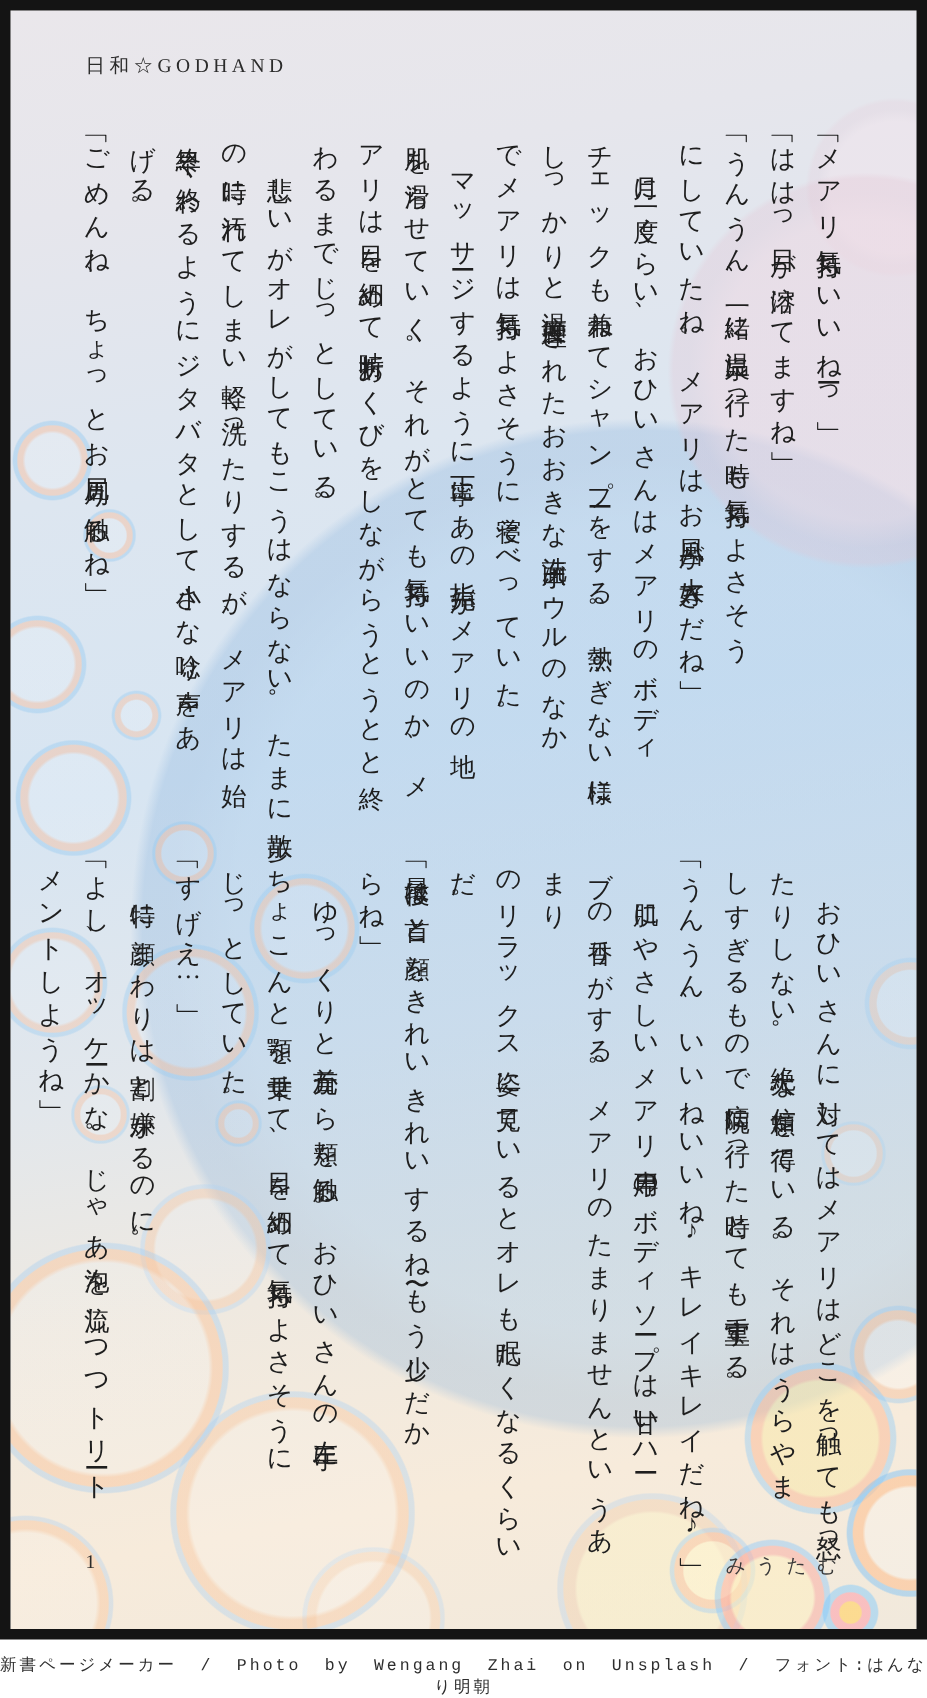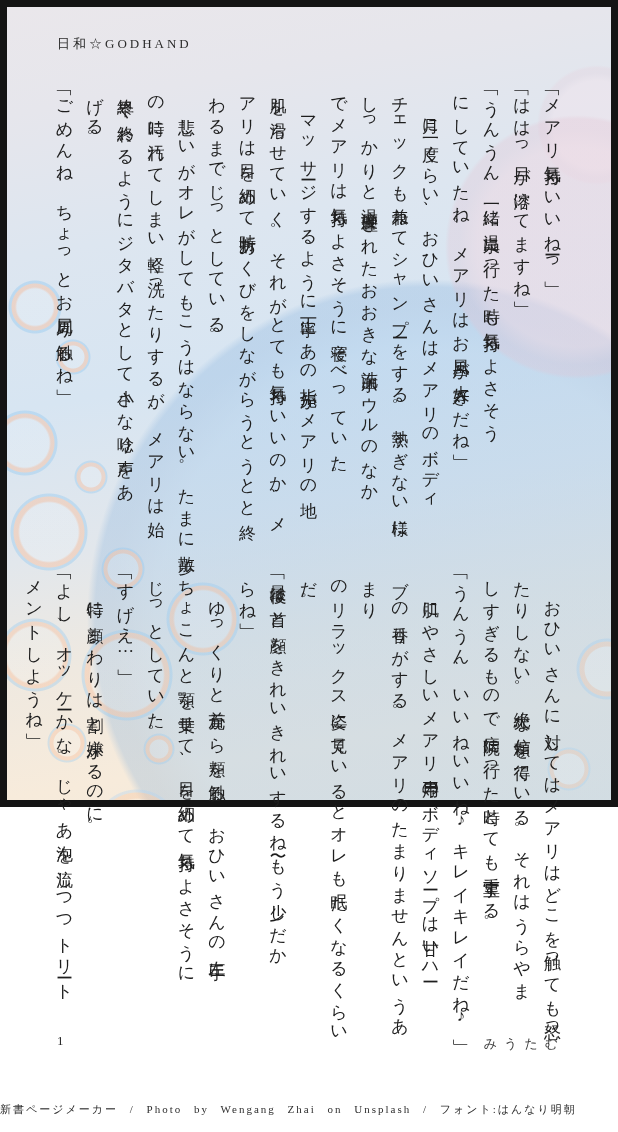--- a/index.html
+++ b/index.html
@@ -2,21 +2,21 @@
 <html><head>
 <meta charset="utf-8">
 <style>
   html,body{margin:0;padding:0;}
   body{
     width:618px;height:1132px;position:relative;overflow:hidden;
     background:#ffffff;
     font-family:"Liberation Serif","DejaVu Serif",serif;
   }
   .photo{
-    position:absolute;left:0;top:0;width:618px;height:807px;
+    position:absolute;left:0;top:0;width:618px;height:1093px;
     border:7px solid #141414;box-sizing:border-box;
     background-image:
       
       radial-gradient(circle at 560px 1068px, rgba(255,214,120,0.75) 0 7px, rgba(255,150,165,0.5) 8px 13px, rgba(120,200,255,0.45) 14px 18px, rgba(255,255,255,0) 19px),
       radial-gradient(circle at 600px 1015px, rgba(255,255,255,0.2) 0 30px, rgba(255,190,140,0.55) 32px 38px, rgba(130,195,245,0.5) 39px 42px, rgba(255,255,255,0) 43px),
       radial-gradient(circle at 540px 952px, rgba(248,232,170,0.55) 0 38px, rgba(250,185,150,0.5) 40px 46px, rgba(150,205,245,0.45) 47px 50px, rgba(255,255,255,0) 51px),
       radial-gradient(circle at 508px 1058px, rgba(255,240,190,0.5) 0 27px, rgba(250,170,160,0.5) 29px 34px, rgba(140,200,250,0.45) 35px 38px, rgba(255,255,255,0) 39px),
       radial-gradient(circle at 592px 896px, rgba(255,255,255,0.25) 0 22px, rgba(245,195,160,0.5) 24px 29px, rgba(150,200,240,0.4) 30px 32px, rgba(255,255,255,0) 33px),
       radial-gradient(circle at 468px 1040px, rgba(255,245,210,0.5) 0 19px, rgba(250,190,160,0.45) 20px 25px, rgba(160,205,245,0.4) 26px 28px, rgba(255,255,255,0) 29px),
       radial-gradient(circle at 428px 1052px, rgba(250,240,200,0.55) 0 50px, rgba(240,205,170,0.4) 52px 59px, rgba(170,205,240,0.3) 60px 63px, rgba(255,255,255,0) 64px),
@@ -71,23 +71,23 @@
   .page-number{
     position:absolute;left:50px;top:1026px;
     font-size:13px;color:#2b2b2b;
   }
   .author-name{
     position:absolute;right:46px;top:1028px;
     font-size:13px;letter-spacing:7px;color:#3a3a3a;
   }
   .caption{
     position:absolute;left:0;right:0;top:1102px;
-    text-align:left;
+    text-align:center;
     font-size:11px;letter-spacing:2px;word-spacing:7px;color:#2e2e2e;
-    font-family:Liberation Serif, serif;
+    font-family:Liberation Mono, monospace;
   }
 </style>
 </head>
 <body>
 
 <div class="photo">
   <div class="header-title">日和☆GODHAND</div>
 
   <div class="vtext band-upper">「メアリ気持ちいいねーっ」
 「ははっ目が溶けてますね」

